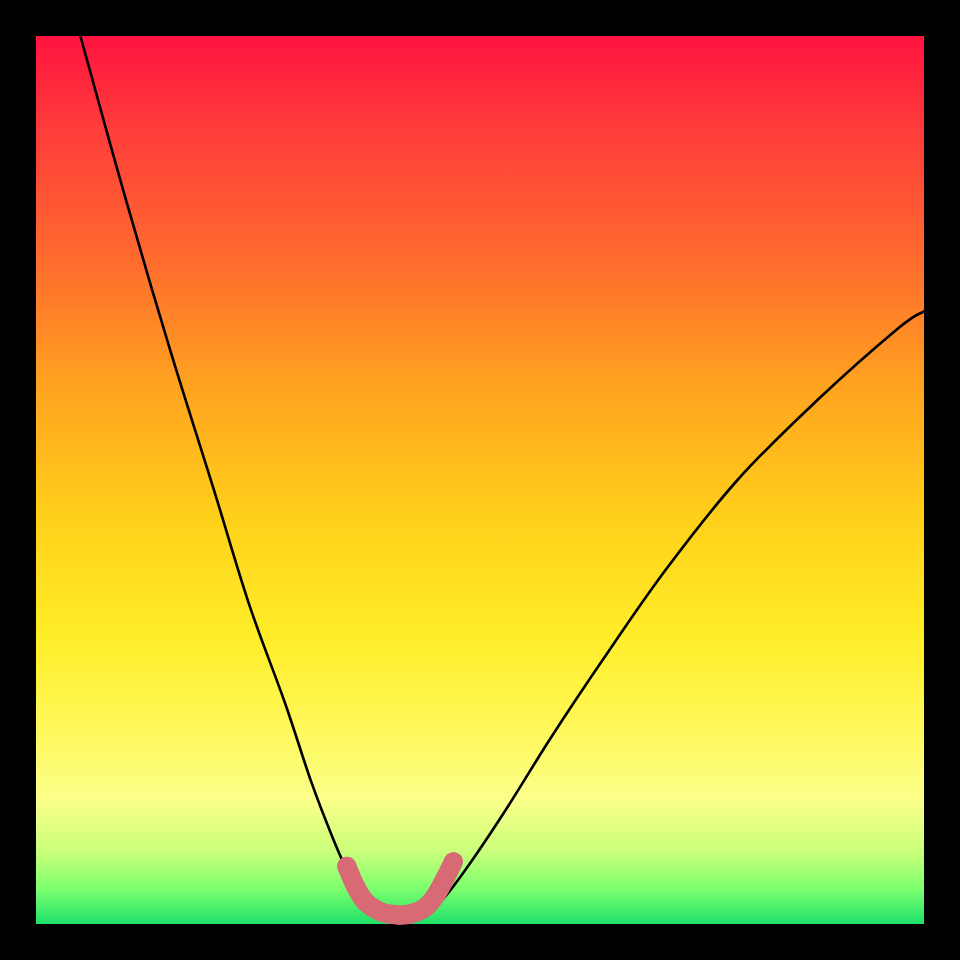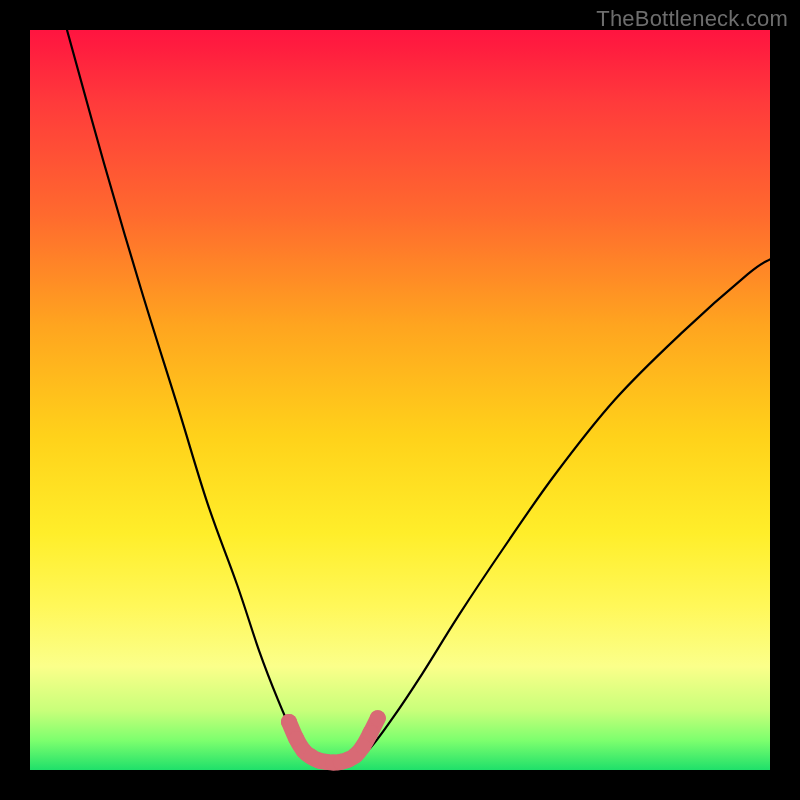--- a/index.html
+++ b/index.html
@@ -44,21 +44,20 @@
     position: absolute;
     left: 0; top: 0;
     width: 740px; height: 740px;
     overflow: visible;
   }
 </style>
 </head>
 <body>
 
 <div class="frame">
-  <div class="watermark">TheBottleneck.com</div>
   <div class="plot">
     <svg class="curves" viewBox="0 0 740 740">
       <g>
           <path d="M 37,0 C 43.66,23.976000000000006 60.68,86.58000000000004 74,133.20000000000005 C 87.32,179.82000000000005 97.68,215.044 111,259 C 124.32,302.956 136.012,338.77200000000005 148,377.40000000000003 C 159.988,416.028 166.944,441.632 177.6,473.6 C 188.256,505.56800000000004 197.876,528.36 207.20000000000002,555 C 216.52400000000003,581.64 222.074,600.9540000000001 229.4,621.6 C 236.726,642.246 241.906,655.048 247.9,669.7 C 253.894,684.3520000000001 258.038,693.676 262.7,703 C 267.36199999999997,712.324 269.80400000000003,716.838 273.8,721.5 C 277.796,726.162 282.90200000000004,727.568 284.90000000000003,728.9" fill="none" stroke="#000000" stroke-width="2.2" stroke-linecap="round"></path>
           <path d="M 325.6,728.9 C 328.264,726.9019999999999 333.74000000000007,725.126 340.40000000000003,717.8 C 347.06,710.4739999999999 353.27599999999995,701.5200000000001 362.59999999999997,688.2 C 371.924,674.88 380.21200000000005,662.448 392.20000000000005,643.8 C 404.18800000000005,625.1519999999999 414.548,607.244 429.2,584.6 C 443.852,561.956 456.28400000000005,543.308 473.6,518 C 490.916,492.692 505.41999999999996,470.64 525.4,444 C 545.38,417.36 561.956,395.308 584.6,370 C 607.244,344.692 627.224,326.04400000000004 651.2,303.40000000000003 C 675.176,280.75600000000003 701.8159999999999,257.52 717.8,244.2 C 733.784,230.88 736.004,232.06400000000002 740,229.40000000000003" fill="none" stroke="#000000" stroke-width="2.2" stroke-linecap="round"></path>
           <path d="M 259,691.9 C 260.332,694.9635999999999 263.736,703.7252 266.4,708.92 C 269.06399999999996,714.1148 271.136,717.5631999999999 273.8,720.76 C 276.464,723.9568 278.536,724.9484 281.2,726.68 C 283.864,728.4115999999999 285.93600000000004,729.4476 288.6,730.38 C 291.264,731.3124 293.336,731.4604 296,731.86 C 298.664,732.2596 300.736,732.6 303.4,732.6 C 306.06399999999996,732.6 308.136,732.3928 310.8,731.86 C 313.464,731.3272000000001 315.536,730.8388 318.2,729.64 C 320.864,728.4412 322.93600000000004,727.5976 325.6,725.2 C 328.264,722.8024 330.336,720.316 333,716.32 C 335.664,712.3240000000001 337.73600000000005,708.0616 340.40000000000003,703 C 343.064,697.9384 346.46799999999996,690.864 347.79999999999995,688.2" fill="none" stroke="#d86a75" stroke-width="16" stroke-linecap="round" stroke-linejoin="round"></path>
           <circle cx="259" cy="691.9" r="8" fill="#d86a75"></circle>
           <circle cx="266.4" cy="708.92" r="8" fill="#d86a75"></circle>
           <circle cx="273.8" cy="720.76" r="8" fill="#d86a75"></circle>
           <circle cx="281.2" cy="726.68" r="8" fill="#d86a75"></circle>

